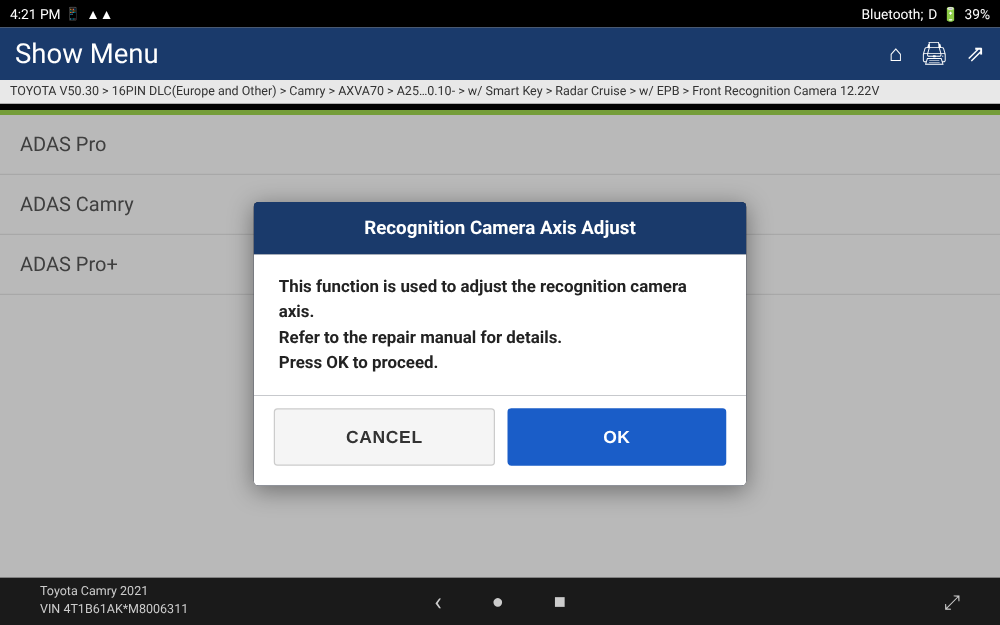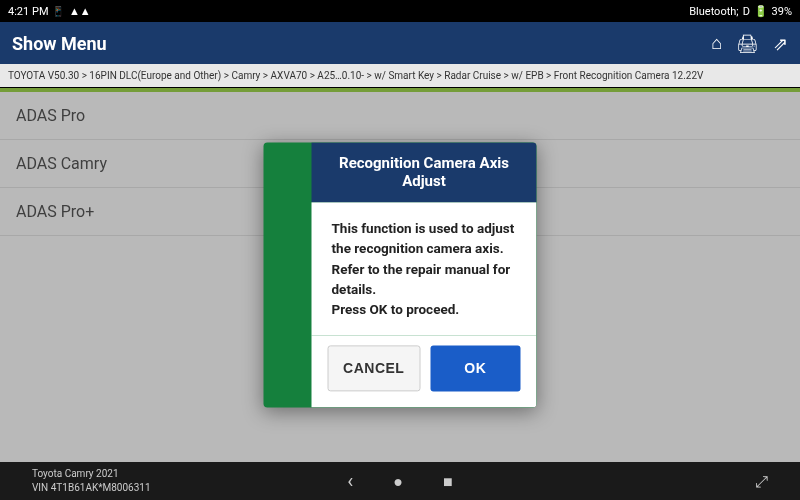--- a/index.html
+++ b/index.html
@@ -38,39 +38,39 @@
     #top-nav {
       background: #1a3a6b;
       color: #fff;
       height: 42px;
       display: flex;
       align-items: center;
       justify-content: space-between;
       padding: 0 12px;
     }
     #top-nav-title {
-      font-size: 18px;
-      font-weight: bold;
+      font-size: 22px;
+      font-weight: normal;
       color: #fff;
     }
     #top-nav-icons {
       display: flex;
       gap: 14px;
       align-items: center;
     }
     .nav-icon {
       color: #fff;
       font-size: 18px;
       cursor: pointer;
     }
 
     
     #breadcrumb {
       background: #e8e8e8;
-      border-bottom: 1px solid #000000;
+      border-bottom: 5px solid #000000;
       padding: 4px 8px;
       font-size: 10px;
       color: #333;
       white-space: nowrap;
       overflow: hidden;
       text-overflow: ellipsis;
       height: 24px;
       display: flex;
       align-items: center;
     }
@@ -103,27 +103,26 @@
       background: rgba(100, 100, 100, 0.45);
       z-index: 10;
     }
 
     
     #dialog {
       position: absolute;
       top: 50%;
       left: 50%;
       transform: translate(-50%, -50%);
-      background: #15803d;
+      background: #0f172a;
       border-radius: 4px;
-      width: 273px;
+      width: 394px;
       z-index: 20;
       overflow: hidden;
       box-shadow: 0 4px 20px rgba(0,0,0,0.4);
-      padding-left: 48px;
     }
     #dialog-header {
       background: #1a3a6b;
       color: #fff;
       text-align: center;
       padding: 12px 16px;
       font-size: 15px;
       font-weight: bold;
     }
     #dialog-body {

